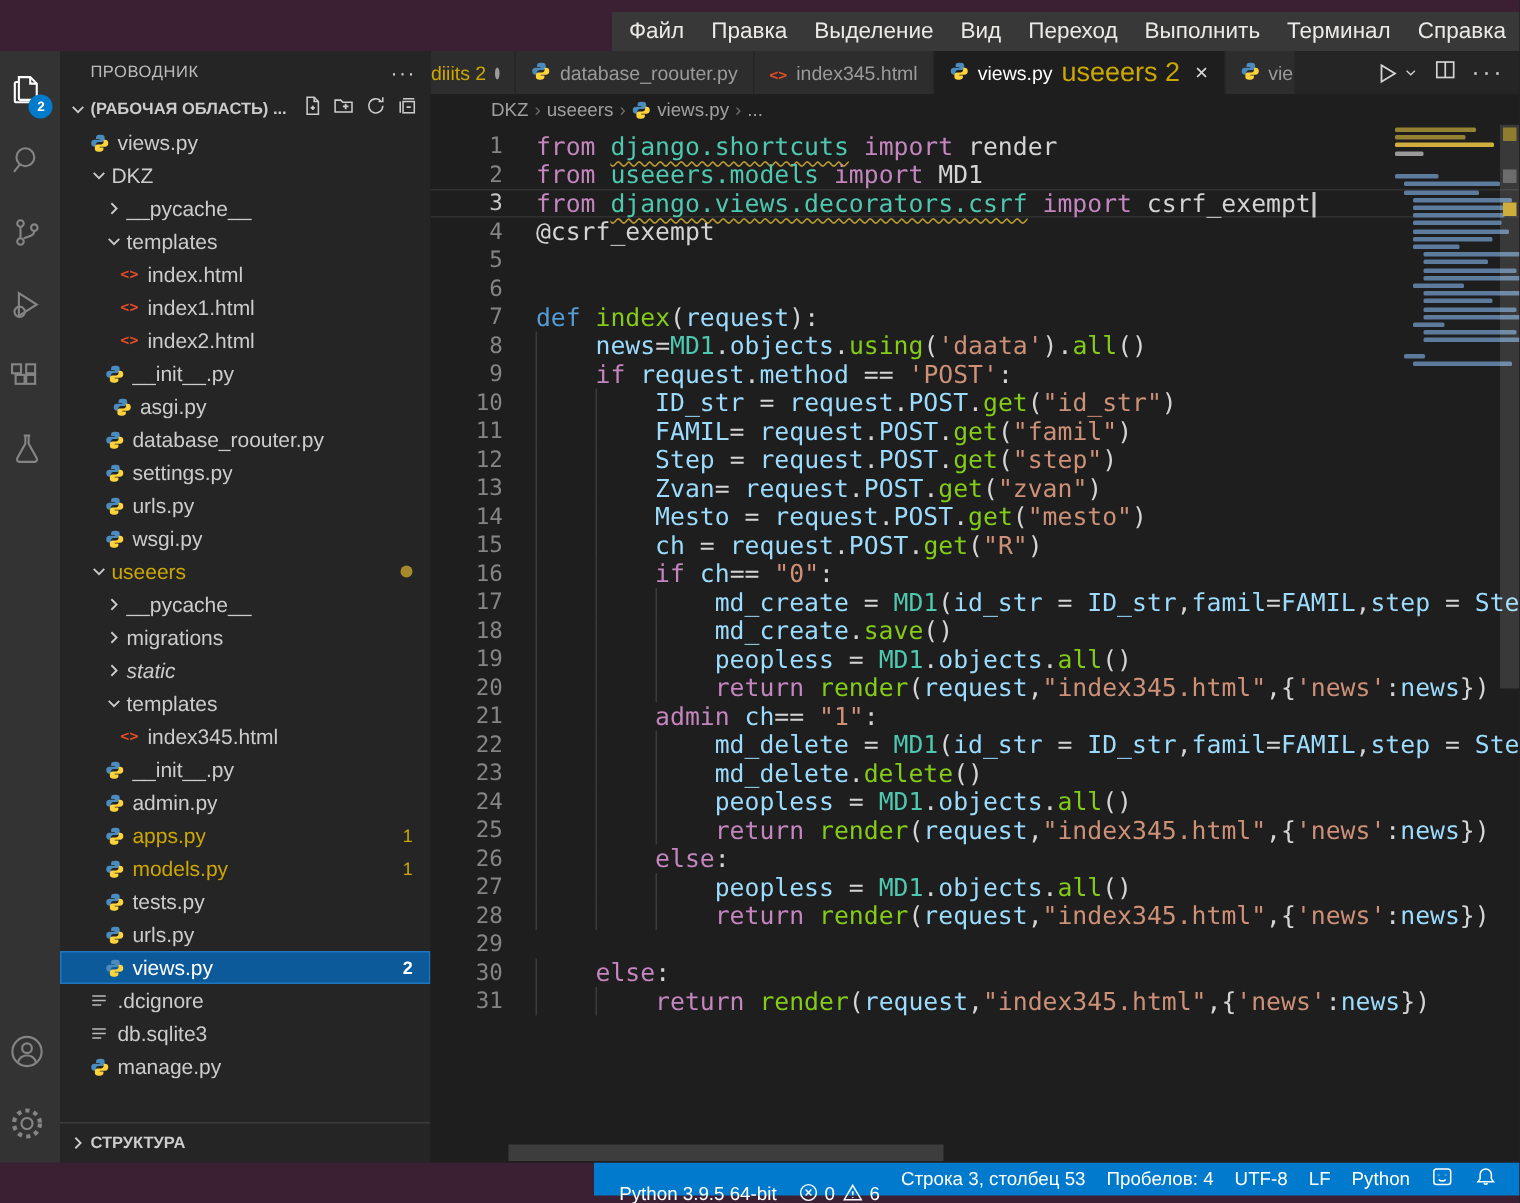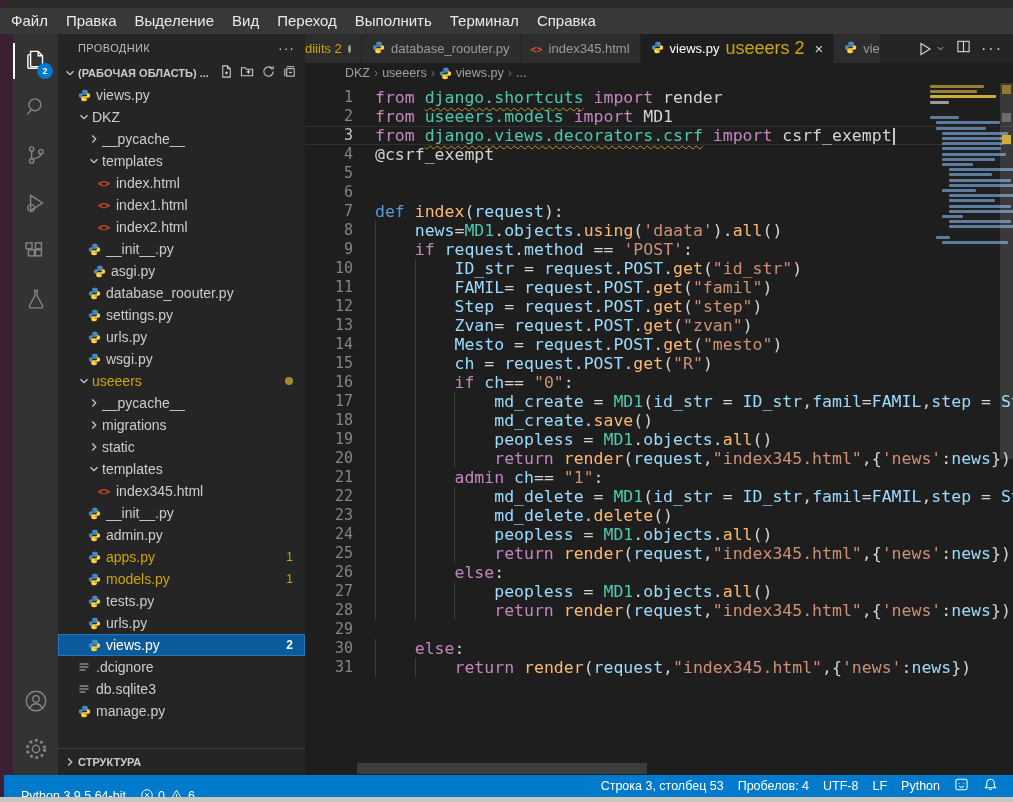--- a/index.html
+++ b/index.html
@@ -1,18 +1,18 @@
 <!DOCTYPE html>
 <html><head>
 <meta charset="utf-8">
 <style>
   * { margin:0; padding:0; box-sizing:border-box; }
   html,body { width:1013px; height:802px; overflow:hidden; }
   body { font-family:"Liberation Sans", sans-serif; background:#3b2034; color:#ccc; }
-  .screen { width:1013px; height:802px; display:flex; flex-direction:column; }
+  .screen { width:1013px; height:802px; display:flex; flex-direction:column;align-items:flex-end; }
 
   
   .top-strip { height:8px; background:linear-gradient(90deg,#3b2034 0 4px,#2c2a2a 4px); }
   .menubar { height:26px; background:#383838; display:flex; align-items:center; padding-left:2px; }
   .menu-item { color:#eceae7; font-size:15px; padding:0 9px; line-height:26px; cursor:default; }
 
   
   .main { flex:1; display:flex; min-height:0; }
   .desktop-edge { width:13px; background:#3b2034; }
 
@@ -67,21 +67,21 @@
 
   
   .editor { position:relative; flex:1; overflow:hidden; background:#1e1e1e; }
   .code { padding-top:5px; font-family:"DejaVu Sans Mono",monospace; font-size:16.5px; }
   .code-line { height:19px; line-height:19px; display:flex; white-space:pre; }
   .code-line.active { box-shadow: inset 0 1px 0 #303030, inset 0 -1px 0 #303030; }
   .gutter { width:48px; flex:none; text-align:right; color:#858585; font-size:15px; }
   .code-line.active .gutter { color:#c6c6c6; }
   .lcontent { margin-left:22px; }
   .guide { display:inline-block; width:4ch; border-left:1px solid #3b3b3b; height:19px; vertical-align:top; }
-  .tk-k{color:#C586C0} .tk-d{color:#569CD6} .tk-f{color:#fdba74} .tk-c{color:#4EC9B0}
+  .tk-k{color:#C586C0} .tk-d{color:#569CD6} .tk-f{color:#84cc16} .tk-c{color:#4EC9B0}
   .tk-v{color:#9CDCFE} .tk-s{color:#CE9178} .tk-t{color:#D4D4D4}
   .tk-cq{color:#4EC9B0; text-decoration:underline wavy #b89a2e 1px; text-underline-offset:4px;}
   .cursor { display:inline-block; width:2px; height:17px; background:#c8c8c8; vertical-align:middle; margin-left:1px; }
 
   .minimap { position:absolute; top:2px; right:13px; width:70px; height:175px; }
   .mm-row { position:absolute; height:3px; border-radius:1px; }
   .vscroll { position:absolute; top:0; right:0; width:13px; bottom:0; }
   .vthumb { position:absolute; top:0; left:0; width:13px; height:376px; background:rgba(255,255,255,0.12); }
   .vmark { position:absolute; left:2px; width:9px; height:9px; }
   .hscroll { position:absolute; left:0; right:13px; bottom:0; height:12px; }
@@ -346,21 +346,21 @@
             <span class="tree-label">__pycache__</span>
           </div>
           <div class="tree-row" style="padding-left: 28px;">
             <span class="chev">
               <svg width="14" height="14" viewBox="0 0 16 16">
                 <path d="M6 4l4 4-4 4" stroke="#ccc" fill="none" stroke-width="1.4"></path>
               </svg>
             </span>
             <span class="tree-label">migrations</span>
           </div>
-          <div class="tree-row" style="padding-left: 28px;">
+          <div class="tree-row" style="padding-left: 28px; font-style: italic;">
             <span class="chev">
               <svg width="14" height="14" viewBox="0 0 16 16">
                 <path d="M6 4l4 4-4 4" stroke="#ccc" fill="none" stroke-width="1.4"></path>
               </svg>
             </span>
             <span class="tree-label">static</span>
           </div>
           <div class="tree-row" style="padding-left: 28px;">
             <span class="chev">
               <svg width="14" height="14" viewBox="0 0 16 16">

